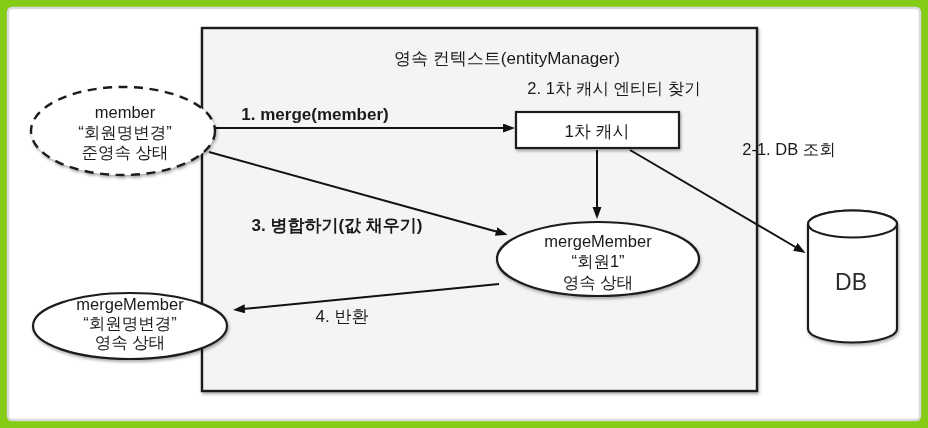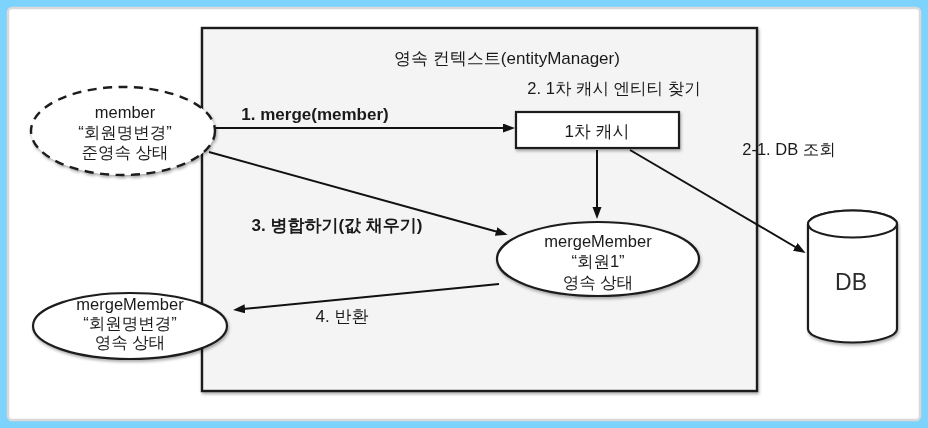--- a/index.html
+++ b/index.html
@@ -1,20 +1,20 @@
 <!DOCTYPE html>
 <html><head>
 <meta charset="utf-8">
 <style>
   html, body { margin: 0; padding: 0; background: #ffffff; }
   .stage {
     position: relative;
     width: 928px;
     height: 428px;
-    background: #7dd3fc;
+    background: #84cc16;
     font-family: "Liberation Sans", "DejaVu Sans", sans-serif;
   }
   svg { display: block; }
   .frame  { fill: #ffffff; stroke: #d9d9d9; stroke-width: 2.5; }
   .ctx    { fill: #f4f4f4; stroke: #1c1c1c; stroke-width: 2.4; }
   .shape  { fill: #ffffff; stroke: #1c1c1c; stroke-width: 2.2; }
   .dashed { stroke-dasharray: 9 6.5; stroke-width: 2.4; }
   .arrow  { stroke: #111111; stroke-width: 2; fill: none; }
   .shadow { filter: drop-shadow(1px 2.5px 1.5px rgba(0,0,0,0.33)); }
   .t      { font-family: "Liberation Sans", "DejaVu Sans", sans-serif;

